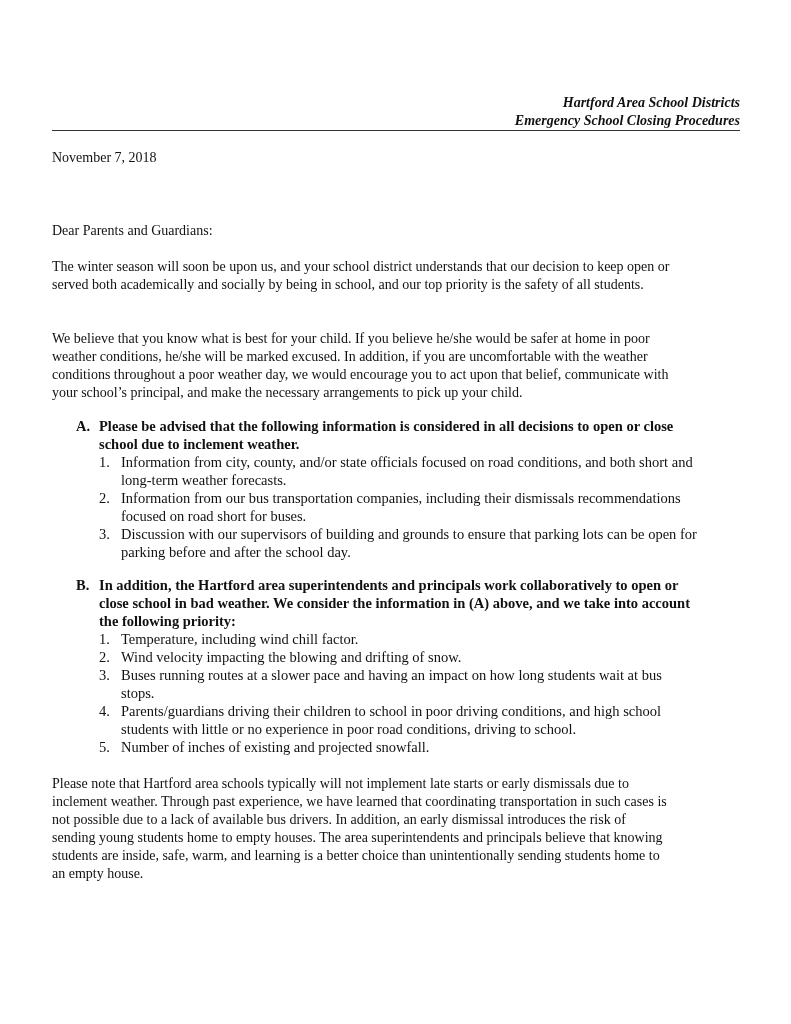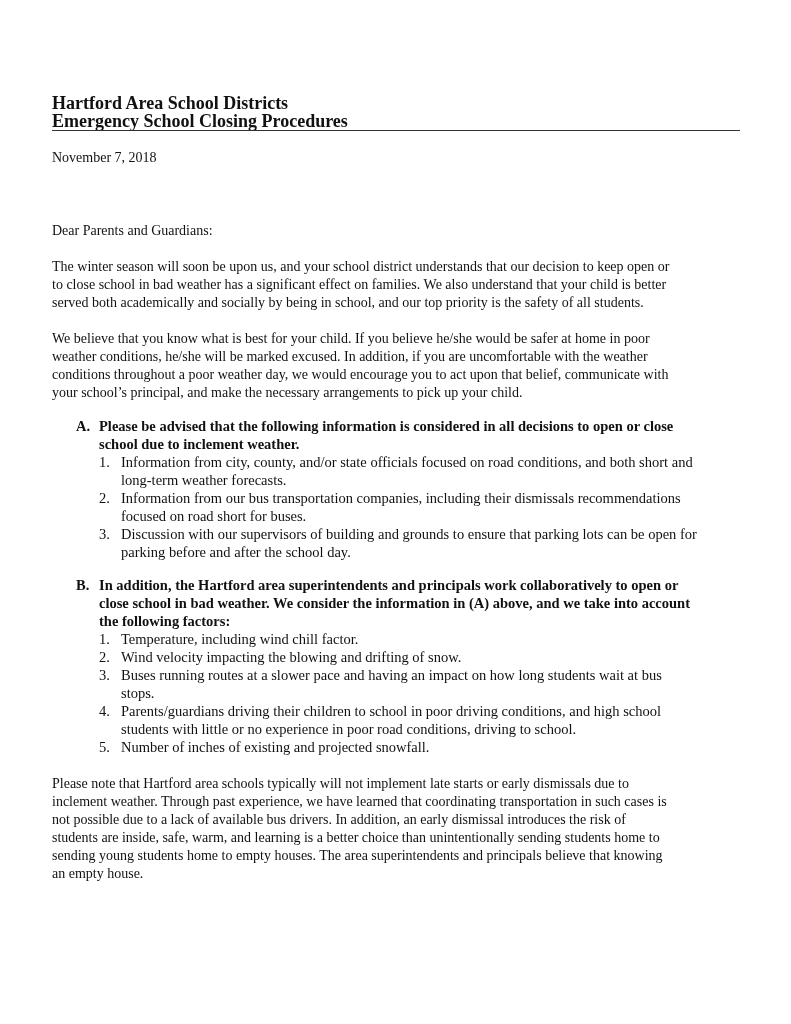--- a/index.html
+++ b/index.html
@@ -1,19 +1,19 @@
 <!DOCTYPE html>
 <html><head>
 <meta charset="utf-8">
 <style>
   html, body { margin: 0; padding: 0; background: #ffffff; }
   body { width: 791px; height: 1024px; position: relative; overflow: hidden;
          font-family: "Liberation Serif", "DejaVu Serif", serif; color: #111; }
   .page { position: absolute; left: 52px; top: 0; width: 688px; }
-  .title { text-align: left; font-weight: bold; font-size: 18px; line-height: 18px; }
+  .title { text-align: right; font-weight: bold; font-size: 14px; line-height: 18px; font-style: italic; }
   .title1 { position: absolute; top: 94px; left: 0; width: 688px; }
   .title2 { position: absolute; top: 112px; left: 0; width: 688px; }
   .rule { position: absolute; top: 130px; left: 0; width: 688px; height: 0; border-top: 1.5px solid #333; }
   .txt { font-size: 14px; line-height: 18px; position: absolute; left: 0; width: 690px; }
   .line { display: block; white-space: nowrap; }
   .date { top: 149px; }
   .salutation { top: 222px; }
   .p1 { top: 258px; }
   .p2 { top: 330px; }
   .section { position: absolute; left: 0; width: 690px; font-size: 14.5px; line-height: 18px; }
@@ -34,21 +34,20 @@
   <div class="title title1">Hartford Area School Districts</div>
   <div class="title title2">Emergency School Closing Procedures</div>
   <div class="rule"></div>
 
   <div class="txt date">November 7, 2018</div>
 
   <div class="txt salutation">Dear Parents and Guardians:</div>
 
   <div class="txt p1">
     <span class="line">The winter season will soon be upon us, and your school district understands that our decision to keep open or</span>
-    <span class="line">to close school in bad weather has a significant effect on families. We also understand that your child is better</span>
     <span class="line">served both academically and socially by being in school, and our top priority is the safety of all students.</span>
   </div>
 
   <div class="txt p2">
     <span class="line">We believe that you know what is best for your child. If you believe he/she would be safer at home in poor</span>
     <span class="line">weather conditions, he/she will be marked excused. In addition, if you are uncomfortable with the weather</span>
     <span class="line">conditions throughout a poor weather day, we would encourage you to act upon that belief, communicate with</span>
     <span class="line">your school’s principal, and make the necessary arrangements to pick up your child.</span>
   </div>
 
@@ -75,21 +74,21 @@
         <span class="line">parking before and after the school day.</span>
       </div>
     </div>
   </div>
 
   <div class="section secB">
     <div class="sec-head">
       <span class="sec-letter">B.</span>
       <span class="line">In addition, the Hartford area superintendents and principals work collaboratively to open or</span>
       <span class="line">close school in bad weather. We consider the information in (A) above, and we take into account</span>
-      <span class="line">the following factors:</span>
+      <span class="line">the following priority:</span>
     </div>
     <div class="items">
       <div class="item">
         <span class="item-num">1.</span>
         <span class="line">Temperature, including wind chill factor.</span>
       </div>
       <div class="item">
         <span class="item-num">2.</span>
         <span class="line">Wind velocity impacting the blowing and drifting of snow.</span>
       </div>
@@ -107,18 +106,18 @@
         <span class="item-num">5.</span>
         <span class="line">Number of inches of existing and projected snowfall.</span>
       </div>
     </div>
   </div>
 
   <div class="txt p3">
     <span class="line">Please note that Hartford area schools typically will not implement late starts or early dismissals due to</span>
     <span class="line">inclement weather. Through past experience, we have learned that coordinating transportation in such cases is</span>
     <span class="line">not possible due to a lack of available bus drivers. In addition, an early dismissal introduces the risk of</span>
+    <span class="line">sending young students home to empty houses. The area superintendents and principals believe that knowing</span>
     <span class="line">students are inside, safe, warm, and learning is a better choice than unintentionally sending students home to</span>
-    <span class="line">sending young students home to empty houses. The area superintendents and principals believe that knowing</span>
     <span class="line">an empty house.</span>
   </div>
 
 </div>
 
 </body></html>

